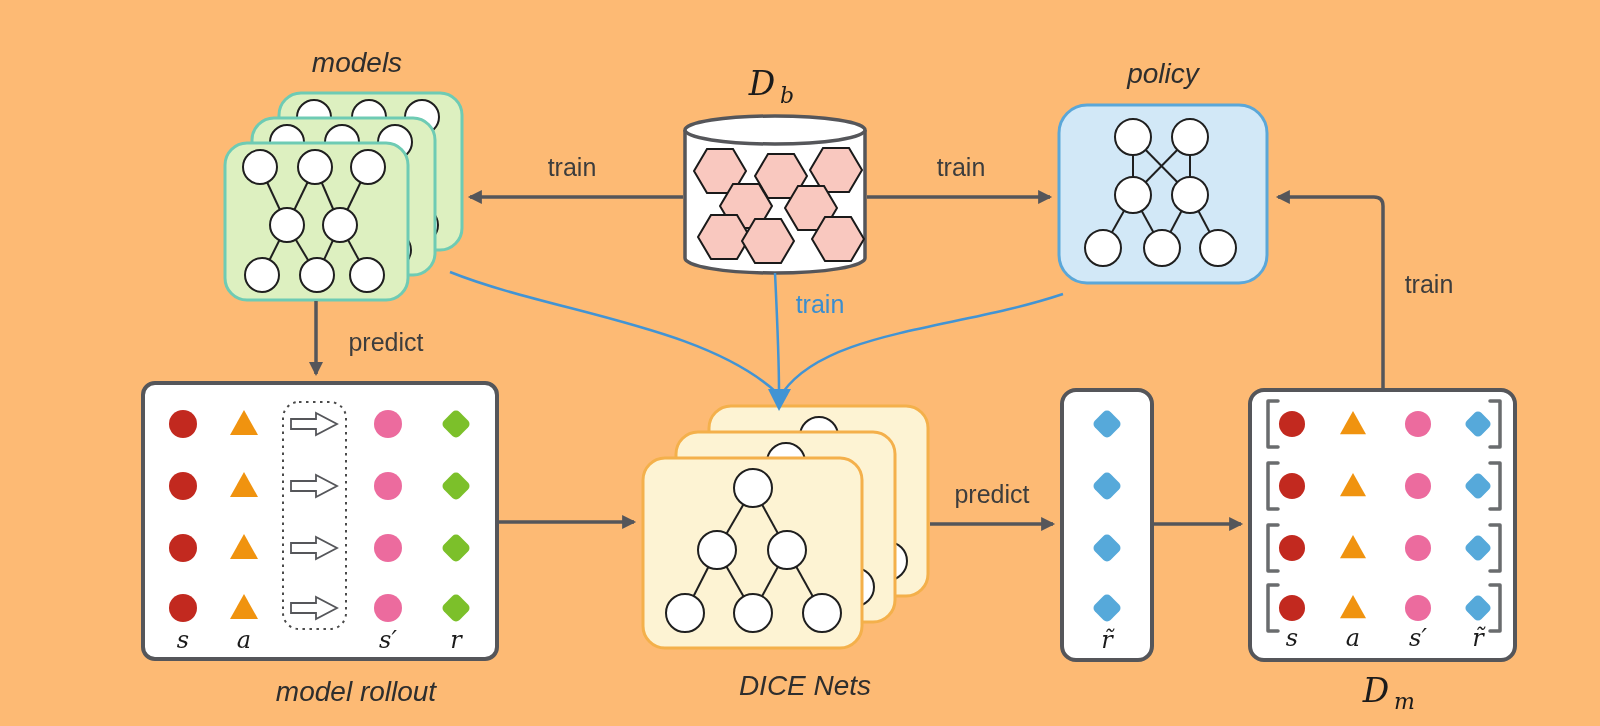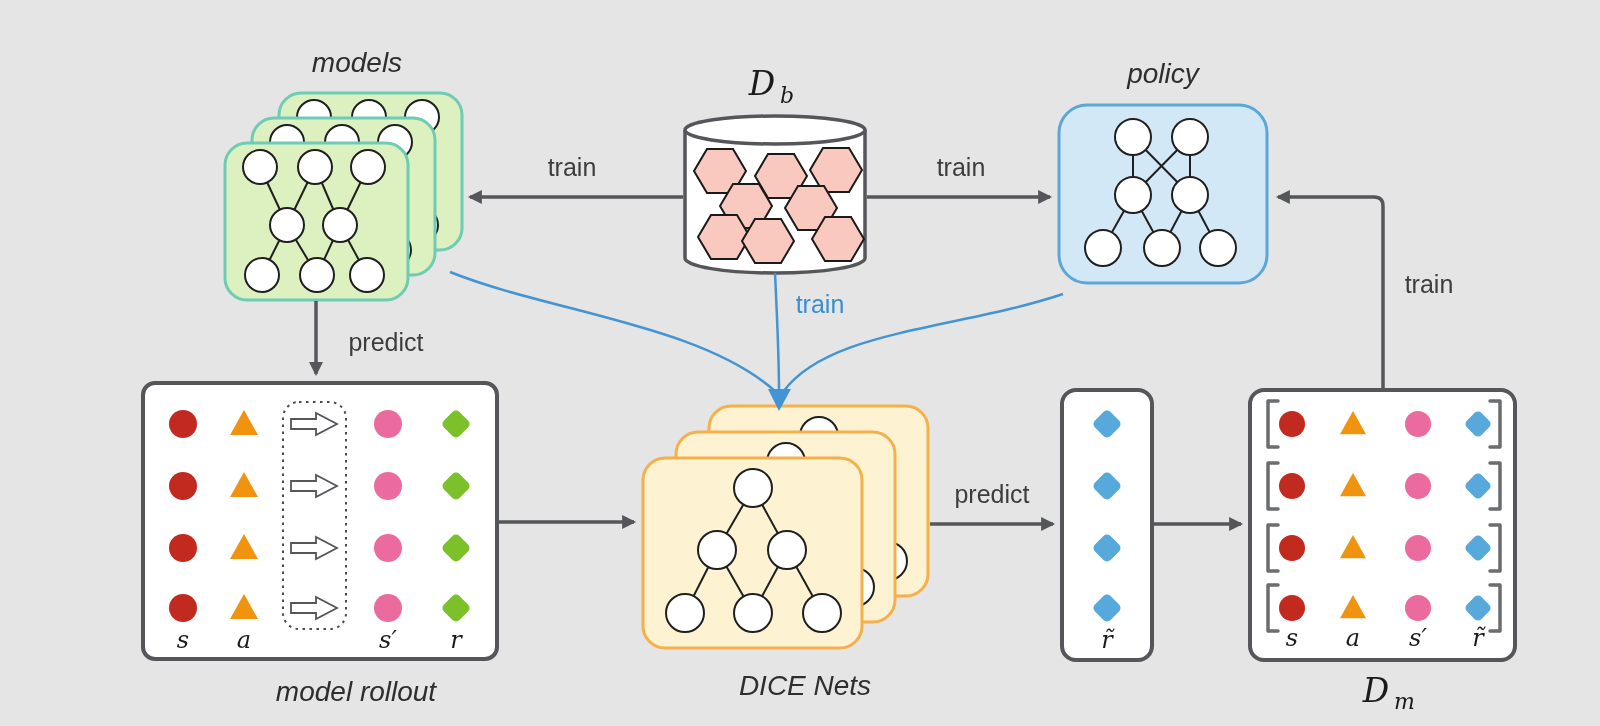--- a/index.html
+++ b/index.html
@@ -1,16 +1,16 @@
 <!DOCTYPE html>
 <html style="--gray: #55565a; --bracket: #6a6c6e; --green_fill: #ddf0c0; --green_stroke: #6ecbb4; --blue_fill: #d2e8f7; --blue_stroke: #5ba7d8; --yellow_fill: #fdf3d3; --yellow_stroke: #f4b04b; --hex_fill: #f9c8bf; --red: #c2291f; --orange: #f0930f; --pink: #ec6b9e; --green: #7cc02a; --blue_diamond: #56a9da; --blue_line: #4294d4; --blue_text: #3a8ecf;"><head>
 <meta charset="utf-8">
 <style>
   html,body{margin:0;padding:0;background:#fff;}
-  #stage{position:relative;width:1600px;height:726px;background:#e5e5e5;overflow:hidden;
+  #stage{position:relative;width:1600px;height:726px;background:#fdba74;overflow:hidden;
          font-family:"Liberation Sans",sans-serif;}
   svg{position:absolute;inset:0;}
 
   
   .card-green  {fill:var(--green_fill);  stroke:var(--green_stroke);  stroke-width:3;}
   .card-blue   {fill:var(--blue_fill);   stroke:var(--blue_stroke);   stroke-width:3;}
   .card-yellow {fill:var(--yellow_fill); stroke:var(--yellow_stroke); stroke-width:3;}
   .node        {fill:#fff; stroke:#1f1f1f; stroke-width:2;}
   .net-edge    {stroke:#1f1f1f; stroke-width:2;}
   .big-box     {fill:#fff; stroke:var(--gray); stroke-width:4;}

